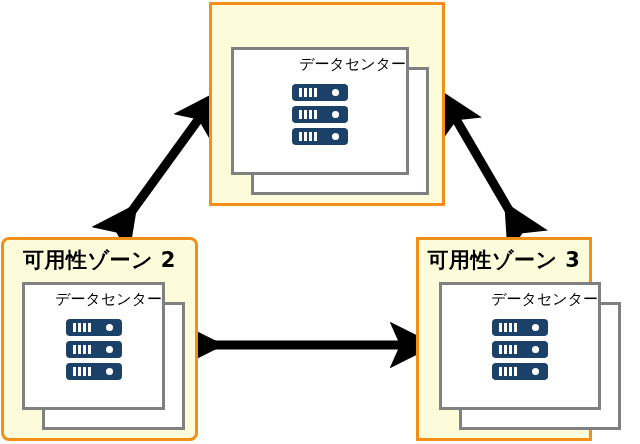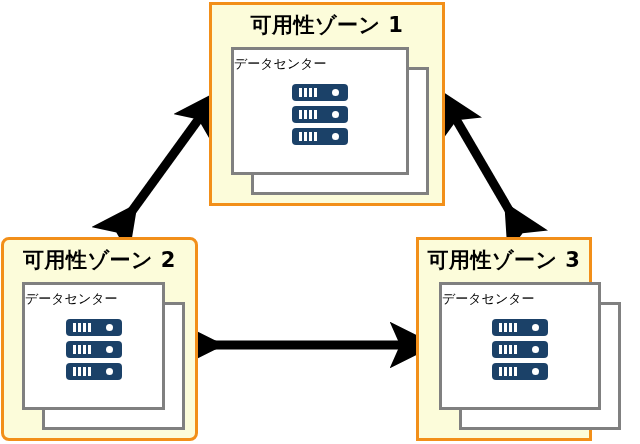--- a/index.html
+++ b/index.html
@@ -56,22 +56,22 @@
     left: 0;
     top: 0;
     right: 20px;
     bottom: 20px;
   }
   .dc-label {
     position: absolute;
     top: 5px;
     left: 0;
     right: 0;
-    text-align: left;
-    font-size: 13px;
+    text-align: right;
+    font-size: 15px;
     font-weight: normal;
     color: #000000;
     white-space: nowrap;
   }
 
   
   .server-icon {
     position: absolute;
     left: 50%;
     transform: translateX(-50%);
@@ -131,21 +131,20 @@
     </defs>
 
     <line x1="124" y1="222" x2="206" y2="109" stroke="#000000" stroke-width="9" marker-start="url(#ah)" marker-end="url(#ah)"></line>
 
     <line x1="516" y1="222" x2="450" y2="109" stroke="#000000" stroke-width="9" marker-start="url(#ah)" marker-end="url(#ah)"></line>
 
     <line x1="201" y1="345" x2="413" y2="345" stroke="#000000" stroke-width="9" marker-start="url(#ah)" marker-end="url(#ah)"></line>
   </svg>
 
   <div class="zone" style="left:209px; top:2px; width:236px; height:204px;">
-    <div class="zone-title">可用性ゾーン 1</div>
     <div class="dc-stack" style="left:19px; top:42px; width:198px; height:148px;">
       <div class="dc-card dc-card-back"></div>
       <div class="dc-card dc-card-front">
         <div class="dc-label">データセンター</div>
         <div class="server-icon" style="top:34px;">
           <div class="server-unit">
             <div class="server-bars">
                 <i></i>
                 <i></i>
                 <i></i>

